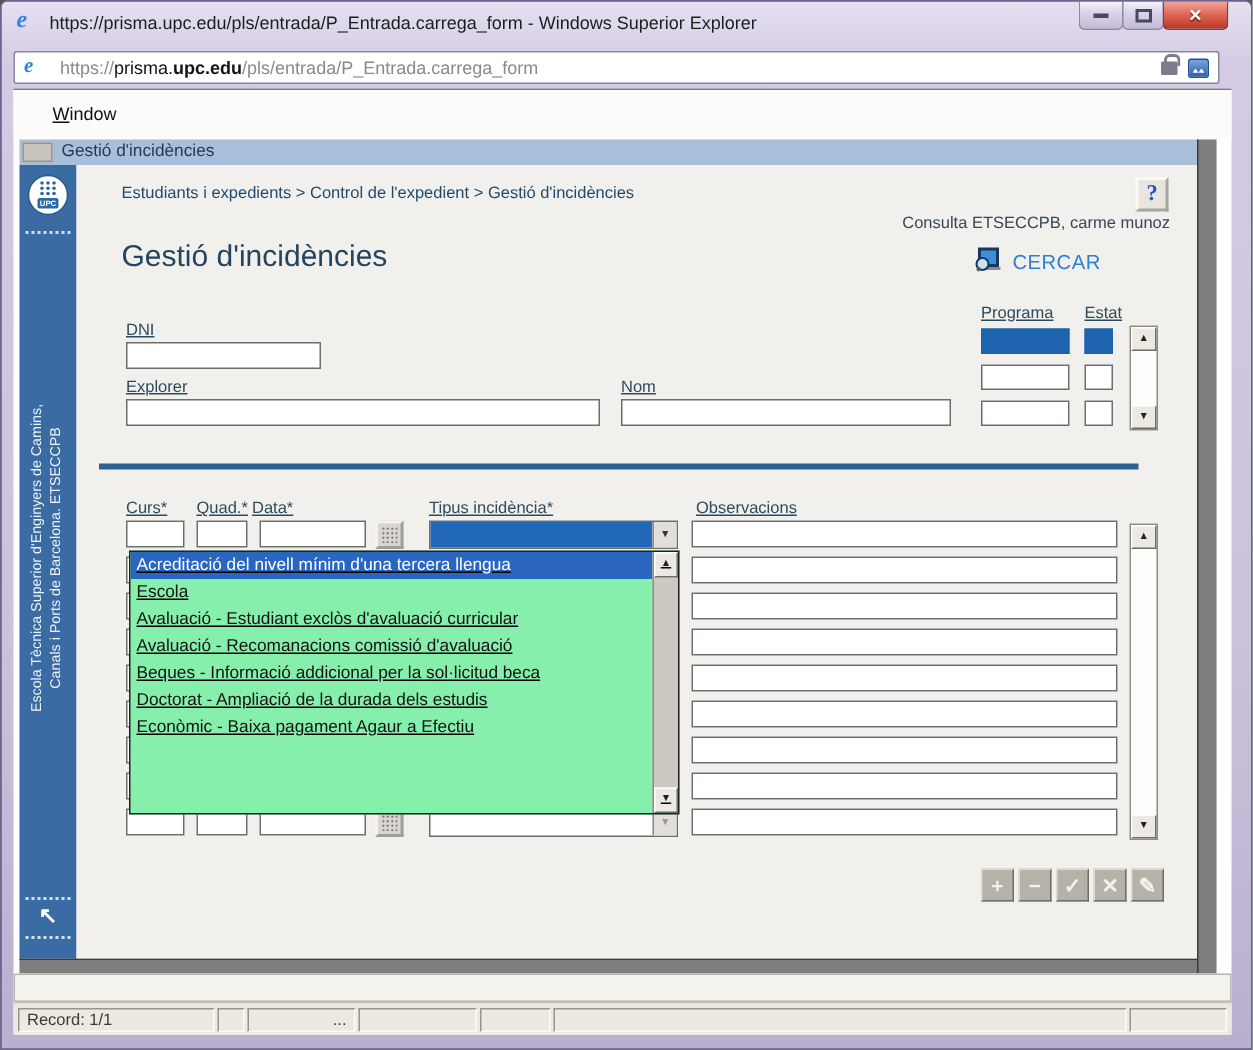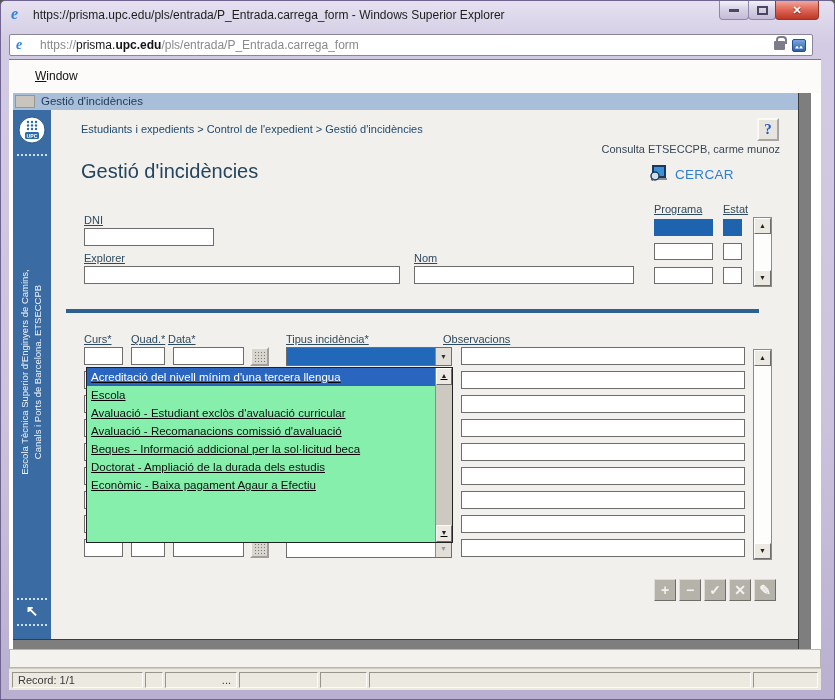--- a/index.html
+++ b/index.html
@@ -230,21 +230,21 @@
         <input class="fi" style="left: 33px; top: 156px; width: 316px;">
         <div class="flabel" style="left:363px;top:142px">Nom</div>
         <input class="fi" style="left: 363px; top: 156px; width: 220px;">
 
         <div class="divider"></div>
 
         <div class="flabel" style="left:33px;top:223px">Curs*</div>
         <div class="flabel" style="left:80px;top:223px">Quad.*</div>
         <div class="flabel" style="left:117px;top:223px">Data*</div>
         <div class="flabel" style="left:235px;top:223px">Tipus incidència*</div>
-        <div class="flabel" style="left:392px;top:223px">Observacions</div>
+        <div class="flabel" style="left:413px;top:223px">Observacions</div>
 
         <div class="frow" style="top:237px">
           <input class="fi curs" style="">
           <input class="fi quad" style="">
           <input class="fi data" style="">
           <button class="cal">
               <span class="cal-grid"></span>
             </button>
           <div class="combo focused">
             <div class="combo-val"></div>

